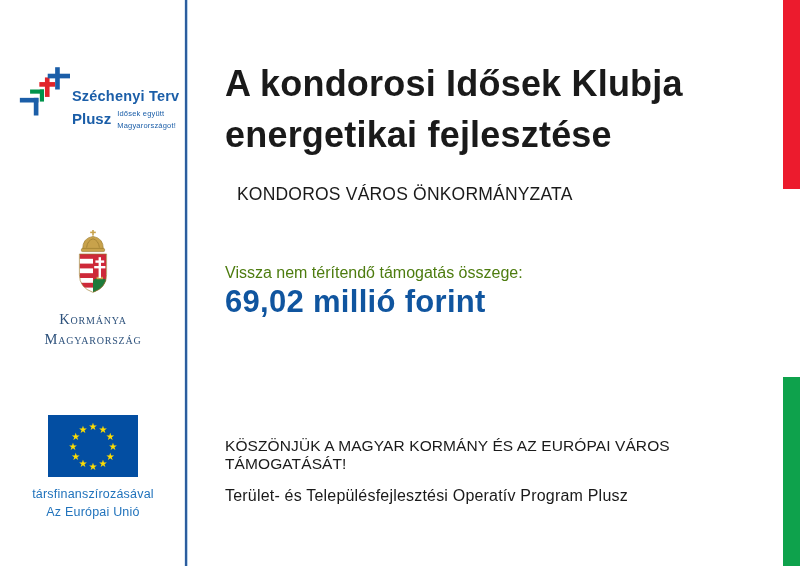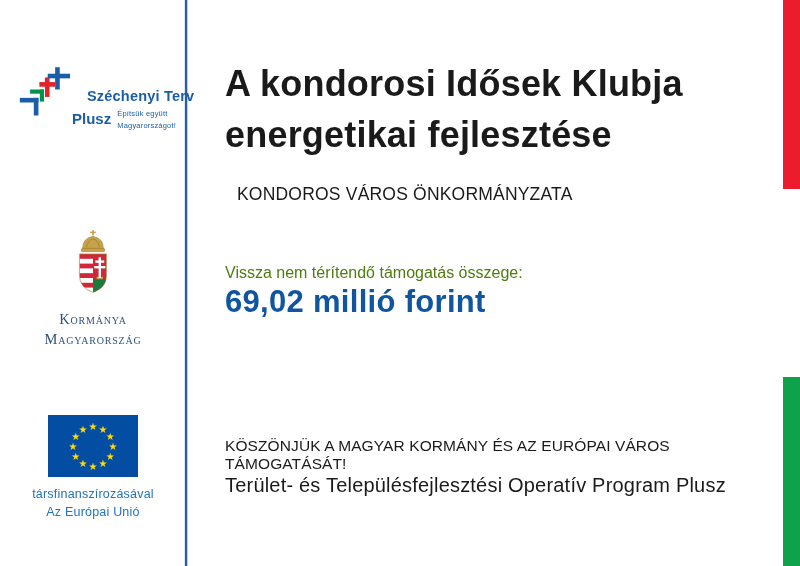--- a/index.html
+++ b/index.html
@@ -30,42 +30,42 @@
   
   .flag-stripes{position:absolute;right:0;top:0;bottom:0;width:17px;display:flex;flex-direction:column;}
   .flag-stripes .red{flex:1;background:var(--stripe-red);}
   .flag-stripes .white{flex:1;background:#ffffff;}
   .flag-stripes .green{flex:1;background:var(--stripe-green);}
 
   
   .szechenyi{position:absolute;left:18px;top:66px;display:flex;align-items:flex-start;}
   .szechenyi .mark{width:52px;height:60px;flex:0 0 auto;}
   .szechenyi .words{margin-left:2px;margin-top:22px;color:var(--szechenyi-blue);}
-  .szechenyi .name1{font-size:14.5px;font-weight:bold;letter-spacing:.2px;margin-left:15px;}
+  .szechenyi .name1{font-size:14.5px;font-weight:bold;letter-spacing:.2px;}
   .szechenyi .row2{display:flex;align-items:center;margin-top:1px;}
   .szechenyi .name2{font-size:15px;font-weight:bold;}
   .szechenyi .tagline{margin-left:6px;margin-top:3px;font-size:7.5px;line-height:1.6;letter-spacing:.2px;}
 
   .government{position:absolute;left:0;top:230px;width:186px;text-align:center;}
   .government .arms{width:48px;height:72px;}
   .government .gov-text{margin-top:4px;font-family:"Liberation Serif",serif;font-variant:small-caps;
       font-size:14.5px;line-height:1.35;color:var(--government-navy);letter-spacing:.8px;}
 
   .eu{position:absolute;left:0;top:415px;width:186px;text-align:center;}
   .eu .flag{width:90px;height:62px;display:block;margin:0 auto;}
   .eu .eu-text{margin-top:8px;font-size:12.5px;line-height:1.45;color:var(--eu-text-blue);letter-spacing:.2px;}
 
   
   .main{position:absolute;left:225px;top:0;width:545px;color:var(--text-dark);}
   .title{position:absolute;top:58px;left:0;width:540px;font-size:36px;font-weight:bold;line-height:1.43;letter-spacing:.2px;}
   .beneficiary{position:absolute;top:184px;left:12px;font-size:17.5px;letter-spacing:.2px;}
   .grant-label{position:absolute;top:264px;left:0;font-size:16px;color:#4d7c0f;}
   .grant-amount{position:absolute;top:284px;left:0;font-size:31px;font-weight:bold;color:var(--amount-blue);letter-spacing:.3px;}
   .thanks{position:absolute;top:437px;left:0;font-size:15.5px;letter-spacing:.1px;}
-  .program{position:absolute;top:474px;left:0;font-size:20px;letter-spacing:.2px;}
+  .program{position:absolute;top:487px;left:0;font-size:16px;letter-spacing:.2px;}
 </style>
 </head>
 <body>
 
 <div class="poster">
 
   <div class="divider"></div>
 
   <div class="flag-stripes">
     <div class="red"></div>
@@ -86,21 +86,21 @@
       <rect x="23" y="16" width="17" height="5" fill="#E1242A"></rect>
 
       <rect x="40" y="0" width="5" height="24" fill="#1B5EA8"></rect>
       <rect x="32" y="7" width="24" height="5" fill="#1B5EA8"></rect>
     </svg>
     <div class="words">
       <div class="name1">Széchenyi Terv</div>
       <div class="row2">
         <div class="name2">Plusz</div>
         <div class="tagline">
-          <div>Építsük együtt</div>
+          <div>Idősek együtt</div>
           <div>Magyarországot!</div>
         </div>
       </div>
     </div>
   </div>
 
   <div class="government">
     <svg class="arms" viewBox="0 0 60 90" aria-hidden="true">
 
       <rect x="29" y="0" width="2" height="7" fill="#C8A24B"></rect>

